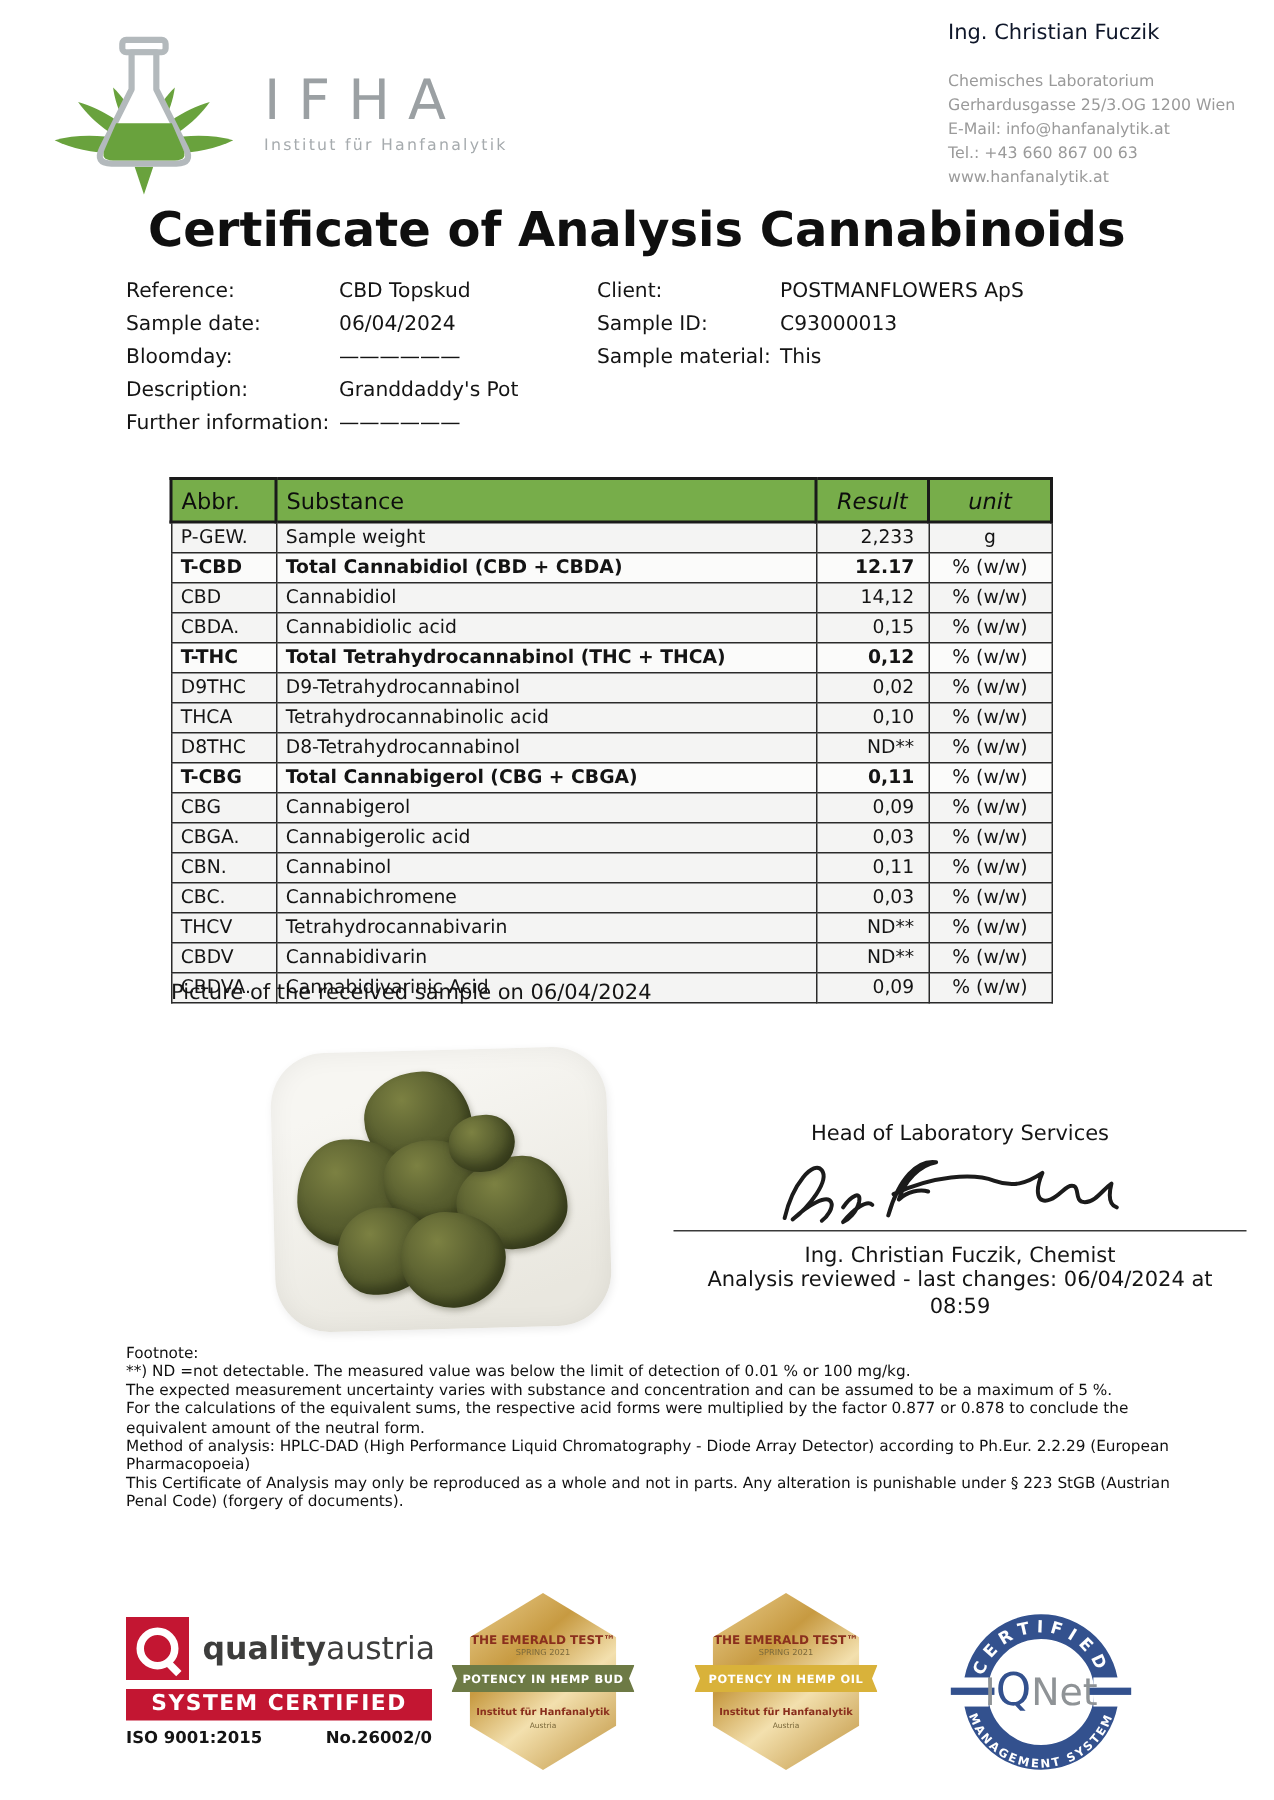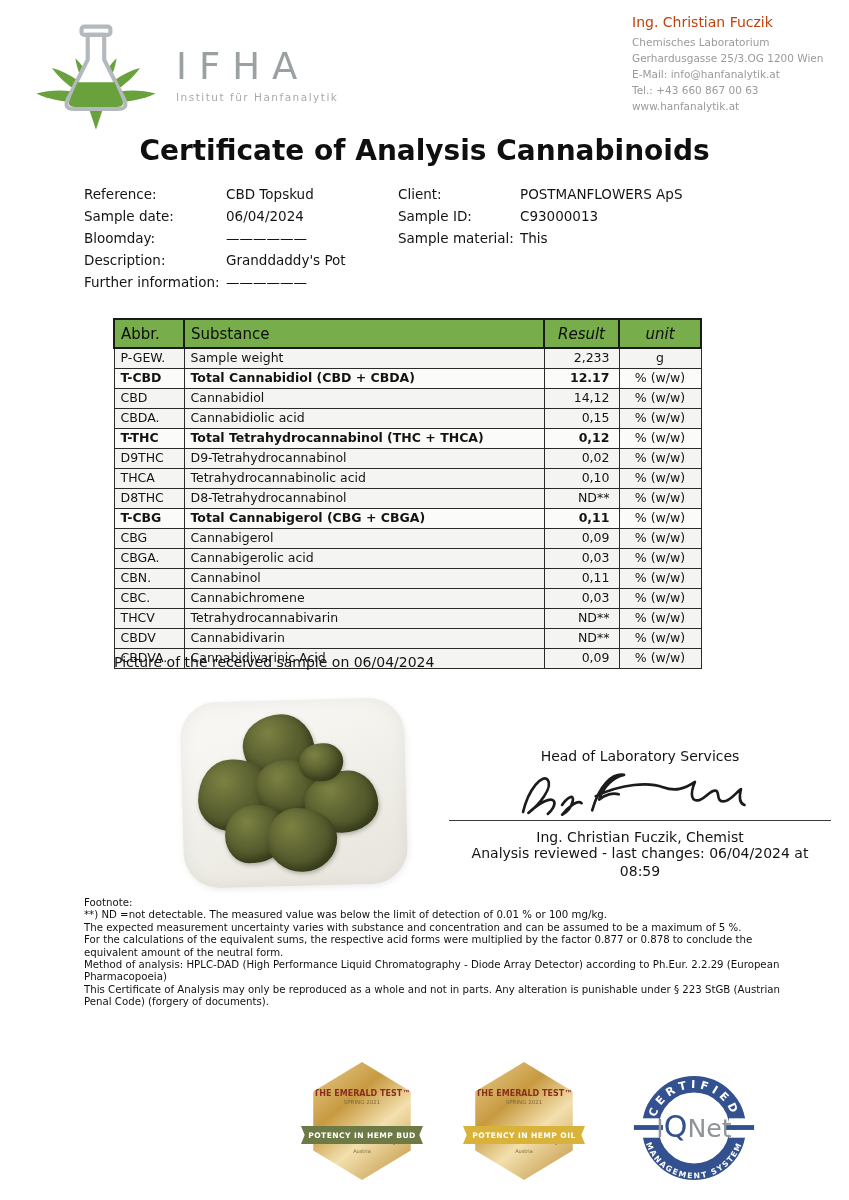--- a/index.html
+++ b/index.html
@@ -6,26 +6,26 @@
   .page { position:relative; width:849px; height:1200px; background:#fff;
           font-family:"DejaVu Sans", sans-serif; color:#141414; overflow:hidden; }
 
   
   .brand { position:absolute; left:30px; top:16px; display:flex; align-items:center; gap:12px; }
   .brand svg { width:134px; height:116px; }
   .brand-acronym { font-size:37px; letter-spacing:12px; color:#9ba0a3; }
   .brand-subtitle { font-size:10.5px; letter-spacing:1.5px; color:#a6abae; margin-top:3px; }
 
   .contact { position:absolute; left:632px; top:14px; }
-  .contact-name { font-size:14px; color:#c2410c; margin-bottom:4px; }
+  .contact-name { font-size:14px; color:#0f172a; margin-bottom:16px; }
   .contact-line { font-size:10.5px; color:#9a9a9a; line-height:16px; }
 
   
   h1.title { position:absolute; top:134px; left:0; width:100%; margin:0; text-align:center;
-             font-size:28px; font-weight:bold; color:#0f0f0f; }
+             font-size:32px; font-weight:bold; color:#0f0f0f; }
 
   
   .info { position:absolute; top:187px; left:84px; width:710px; display:flex; }
   .info-col { font-size:13.5px; }
   .info-col.left  { width:314px; }
   .info-row { display:flex; line-height:15px; margin-bottom:7px; }
   .left  .info-label { width:142px; flex:none; }
   .right .info-label { width:122px; flex:none; }
 
   
@@ -87,21 +87,21 @@
   
   .badges { position:absolute; left:303px; top:1062px; display:flex; gap:44px; }
   .badge { position:relative; width:118px; height:126px; }
   .hex { position:absolute; left:6px; top:0; width:106px; height:118px; text-align:center;
          clip-path:polygon(50% 0%, 96% 25%, 96% 75%, 50% 100%, 4% 75%, 4% 25%);
          background:linear-gradient(140deg,#ecd193 0%,#c79a41 35%,#f3e0ae 60%,#bb8d36 100%); }
   .hex-title  { margin-top:27px; font-size:8px; font-weight:bold; color:#8a2f1d; }
   .hex-season { font-size:5.5px; color:#7c6a3c; margin-top:1px; }
   .hex-org    { position:absolute; top:75px; width:100%; font-size:6.5px; font-weight:bold; color:#8a2f1d; }
   .hex-country{ position:absolute; top:86px; width:100%; font-size:5px; color:#7c6a3c; }
-  .ribbon { position:absolute; left:-2px; right:-2px; top:64px; height:18px; display:flex;
+  .ribbon { position:absolute; left:-2px; right:-2px; top:48px; height:18px; display:flex;
             align-items:center; justify-content:center; color:#fff; font-weight:bold;
             font-size:7.6px; letter-spacing:0.4px;
             clip-path:polygon(0 0,100% 0,97% 50%,100% 100%,0 100%,3% 50%); }
 
   
   .iqnet { position:absolute; left:630px; top:1064px; width:128px; height:128px; }
   .iq-top { font-size:11.5px; font-weight:bold; letter-spacing:4.5px; fill:#fff; }
   .iq-bot { font-size:8px; font-weight:bold; letter-spacing:1.6px; fill:#fff; }
   .iq-center { font-size:26px; fill:#8f9396; }
   .iq-center .q { font-size:31px; }
@@ -333,20 +333,33 @@
     <div>
 
     <div class="fn-line">**) ND =not detectable. The measured value was below the limit of detection of 0.01 % or 100 mg/kg.</div>
         <div class="fn-line">The expected measurement uncertainty varies with substance and concentration and can be assumed to be a maximum of 5 %.</div>
         <div class="fn-line">For the calculations of the equivalent sums, the respective acid forms were multiplied by the factor 0.877 or 0.878 to conclude the equivalent amount of the neutral form.</div>
         <div class="fn-line">Method of analysis: HPLC-DAD (High Performance Liquid Chromatography - Diode Array Detector) according to Ph.Eur. 2.2.29 (European Pharmacopoeia)</div>
         <div class="fn-line">This Certificate of Analysis may only be reproduced as a whole and not in parts. Any alteration is punishable under § 223 StGB (Austrian Penal Code) (forgery of documents).</div>
       </div>
   </div>
 
+  <div class="qa">
+    <div class="qa-top">
+      <div class="qa-q qa-red" style="background: rgb(195, 22, 50);"></div>
+      <div class="qa-name">
+        <b>quality</b><span>austria</span>
+      </div>
+    </div>
+    <div class="qa-banner qa-red" style="background: rgb(195, 22, 50);">SYSTEM CERTIFIED</div>
+    <div class="qa-bottom">
+      <span>ISO 9001:2015</span>
+      <span>No.26002/0</span>
+    </div>
+  </div>
 
   <div class="badges">
 
   <div class="badge">
         <div class="hex">
           <div class="hex-title">THE EMERALD TEST™</div>
           <div class="hex-season">SPRING 2021</div>
           <div class="hex-org">Institut für Hanfanalytik</div>
           <div class="hex-country">Austria</div>
         </div>

